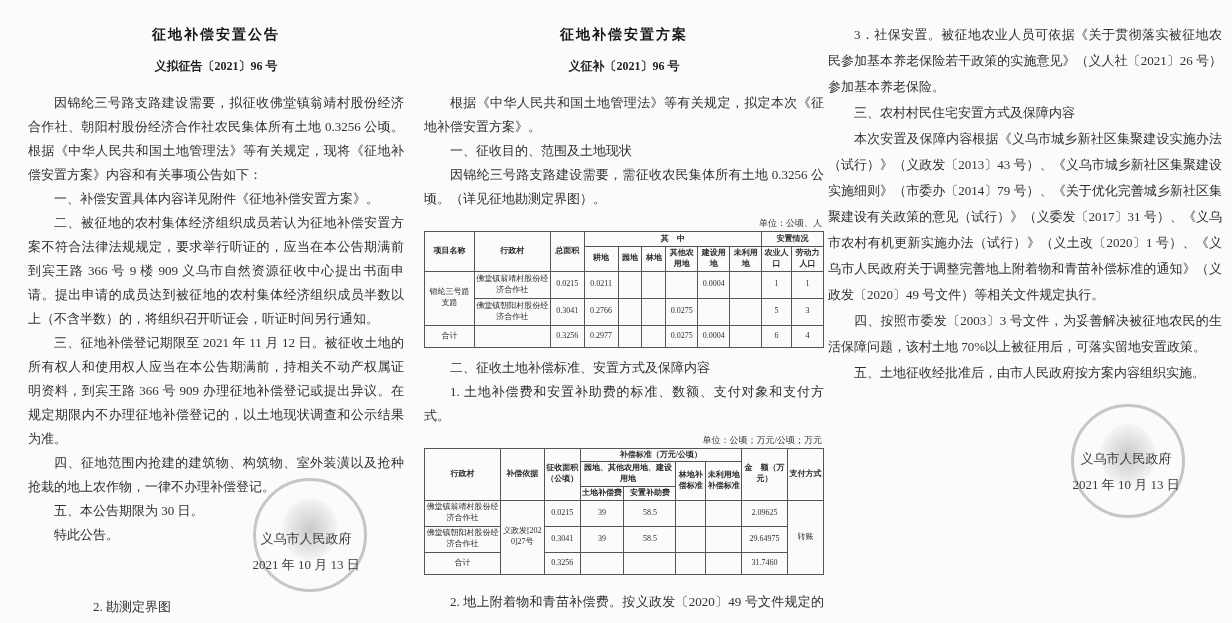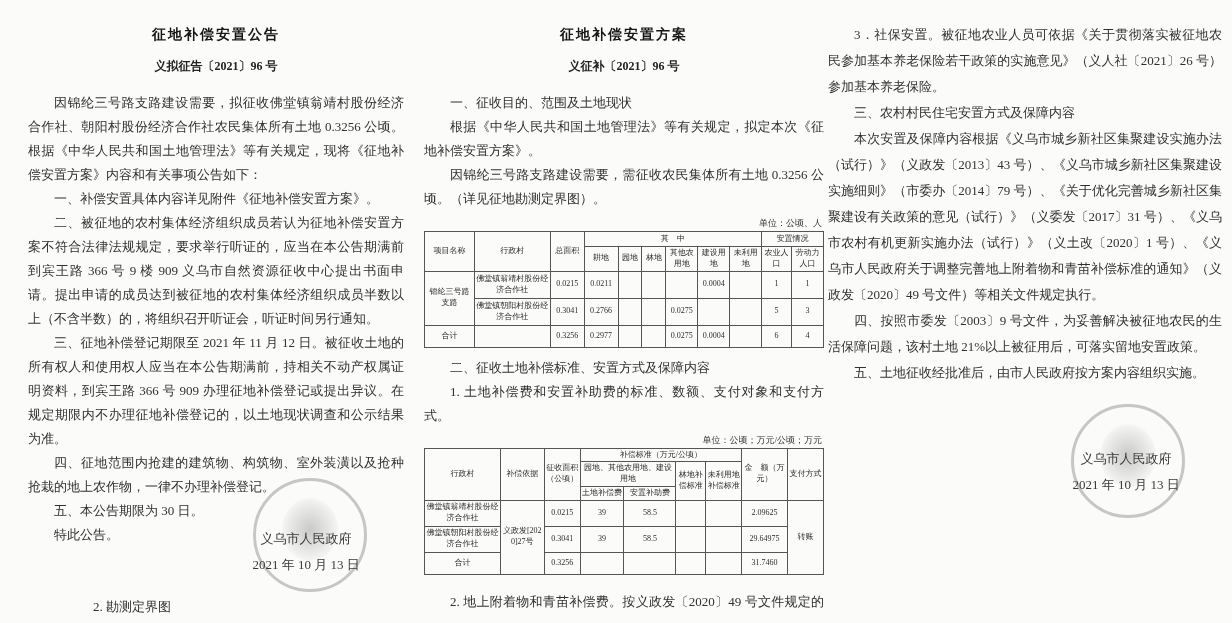--- a/index.html
+++ b/index.html
@@ -20,21 +20,21 @@
   #page3 .body-text{margin-top:22px;}
 
   .para{margin:0;font-size:13px;line-height:24px;text-align:justify;text-indent:2em;color:#303030;}
   #page3 .para{line-height:26px;}
   .attach2{text-indent:5em;margin-top:48px;}
   #page2 .item2{line-height:29px;margin-top:12px;}
 
   .unit-note{font-size:9px;text-align:right;margin:6px 2px 1px 0;color:#333;}
   .dtable{width:100%;border-collapse:collapse;table-layout:fixed;font-size:8px;color:#2c2c2c;}
   .dtable td{border:1px solid #555;text-align:center;vertical-align:middle;padding:1px 1px;line-height:1.35;overflow:hidden;word-break:break-all;}
-  .hrow td{font-weight:400;margin-top:20px;}
+  .hrow td{font-weight:700;margin-top:20px;}
   .sec-heading{margin-top:8px;}
 
   .sig{position:absolute;text-align:center;z-index:2;}
   .sig .sig-line{margin:0;font-size:13px;line-height:26px;color:#3a3a3a;}
   #page1 .sig{left:198px;top:526px;width:160px;}
   #page3 .sig{left:218px;top:446px;width:160px;}
 
   .seal{position:absolute;border-radius:50%;border:3px solid rgba(125,125,125,0.42);box-sizing:border-box;z-index:1;}
   #page1 .seal{left:225px;top:478px;width:114px;height:114px;}
   #page3 .seal{left:243px;top:404px;width:114px;height:114px;}
@@ -65,22 +65,22 @@
   <div class="sig">
     <p class="sig-line">义乌市人民政府</p>
     <p class="sig-line">2021 年 10 月 13 日</p>
   </div>
 </div>
 
 <div class="page" id="page2">
   <h1 class="doc-title">征地补偿安置方案</h1>
   <div class="doc-num">义征补〔2021〕96 号</div>
   <div class="body-text">
+    <p class="para">根据《中华人民共和国土地管理法》等有关规定，拟定本次《征地补偿安置方案》。</p>
     <p class="para">一、征收目的、范围及土地现状</p>
-    <p class="para">根据《中华人民共和国土地管理法》等有关规定，拟定本次《征地补偿安置方案》。</p>
     <p class="para">因锦纶三号路支路建设需要，需征收农民集体所有土地 0.3256 公顷。（详见征地勘测定界图）。</p>
 
     <div class="unit-note">单位：公顷、人</div>
     <table class="dtable">
       <colgroup>
         <col style="width:12.5%">
           <col style="width:19%">
           <col style="width:8.5%">
           <col style="width:8.5%">
         <col style="width:6%">
@@ -218,21 +218,21 @@
 
     <p class="para item2">2. 地上附着物和青苗补偿费。按义政发〔2020〕49 号文件规定的地上附着物和青苗补偿标准进行补偿。该项目征地涉及上述二项费用 7.8144 万元。以转账方式支付。</p>
   </div>
 </div>
 
 <div class="page" id="page3">
   <div class="body-text">
     <p class="para">3．社保安置。被征地农业人员可依据《关于贯彻落实被征地农民参加基本养老保险若干政策的实施意见》（义人社〔2021〕26 号）参加基本养老保险。</p>
     <p class="para">三、农村村民住宅安置方式及保障内容</p>
     <p class="para">本次安置及保障内容根据《义乌市城乡新社区集聚建设实施办法（试行）》（义政发〔2013〕43 号）、《义乌市城乡新社区集聚建设实施细则》（市委办〔2014〕79 号）、《关于优化完善城乡新社区集聚建设有关政策的意见（试行）》（义委发〔2017〕31 号）、《义乌市农村有机更新实施办法（试行）》（义土改〔2020〕1 号）、《义乌市人民政府关于调整完善地上附着物和青苗补偿标准的通知》（义政发〔2020〕49 号文件）等相关文件规定执行。</p>
-    <p class="para">四、按照市委发〔2003〕9 号文件，为妥善解决被征地农民的生活保障问题，该村土地 21%以上被征用后，可落实留地安置政策。</p>
+    <p class="para">四、按照市委发〔2003〕3 号文件，为妥善解决被征地农民的生活保障问题，该村土地 70%以上被征用后，可落实留地安置政策。</p>
     <p class="para">五、土地征收经批准后，由市人民政府按方案内容组织实施。</p>
   </div>
   <div class="seal">
     <div class="emblem"></div>
   </div>
   <div class="sig">
     <p class="sig-line">义乌市人民政府</p>
     <p class="sig-line">2021 年 10 月 13 日</p>
   </div>
 </div>

